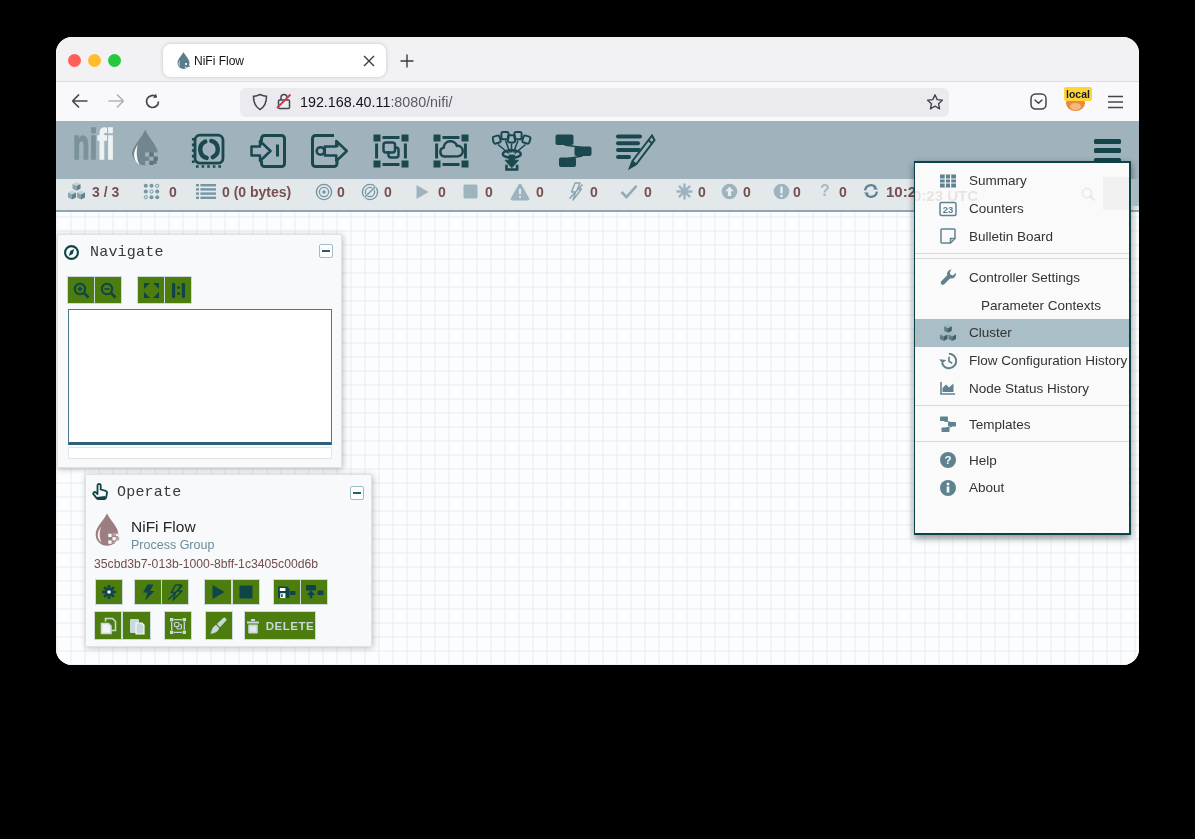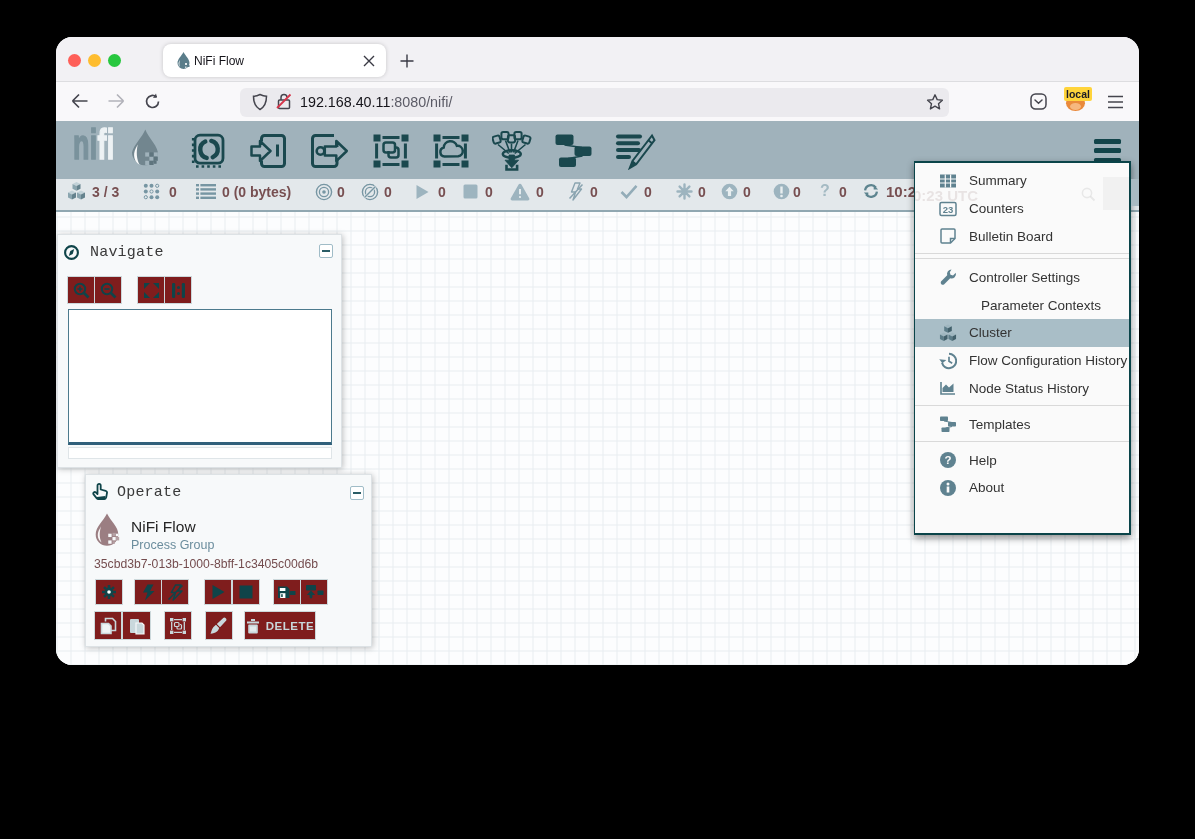--- a/index.html
+++ b/index.html
@@ -29,21 +29,21 @@
     background-image:linear-gradient(to right,#e7edf0 1px,transparent 1px),linear-gradient(to bottom,#e7edf0 1px,transparent 1px);
     background-size:14px 14px; background-position:0.5px 4.5px; }
   .breadcrumb { position:absolute; left:56px; top:733px; width:1083px; height:32px; background:#f8fafa; border-top:1px solid #c2cfd4; }
   .breadcrumb span { position:absolute; left:16px; top:10px; font-size:12.5px; font-weight:bold; color:#1a4d52; }
 
   
   .panel { position:absolute; background:#f7f9fa; border:1px solid #dde2e5; box-shadow:1px 1px 6px rgba(0,0,0,0.25); }
   .phead { font-family:Liberation Mono, monospace; font-weight:normal; font-size:15px; color:#3a3a3a; letter-spacing:0.2px; }
   .collapse { position:absolute; width:14px; height:14px; background:#fff; border:1px solid #a0bcc7; border-radius:2px; }
   .collapse:before { content:""; position:absolute; left:2px; top:5px; width:8px; height:2px; background:#2a5d66; }
-  .btn { position:absolute; background:#7f1d1d; border:1px solid #ccd8db; display:flex; align-items:center; justify-content:center; }
+  .btn { position:absolute; background:#4d7c0f; border:1px solid #ccd8db; display:flex; align-items:center; justify-content:center; }
 
   
   .menu { position:absolute; left:914px; top:161px; width:217px; height:374px; background:#fafafa;
      border:1px solid #0a4449; border-top-width:2px; border-right-width:2px; border-bottom-width:2px; box-shadow:0 3px 7px rgba(0,0,0,0.45); }
   .mi { height:27.8px; display:flex; align-items:center; font-size:13.5px; color:#333; }
   .mi .ic { width:18px; height:18px; margin-left:24px; margin-right:12px; flex:0 0 18px;text-align:right; }
   .mi.noic { padding-left:38px;margin-left:28px; }
   .mi.hl { background:#a9bec7; }
   .mdiv { height:1px; background:#d9d9d9; margin:3px 0 4px 0; flex:0 0 1px; }
 </style>

